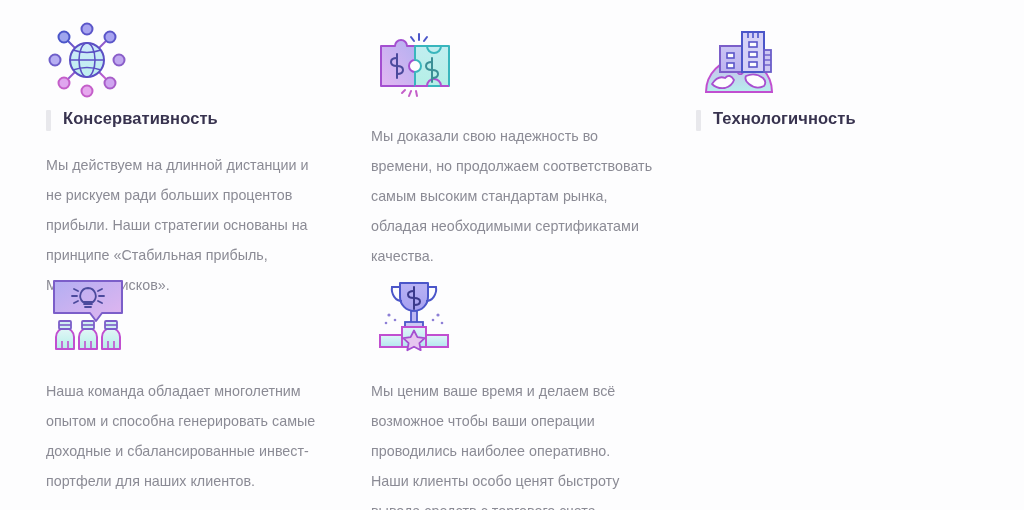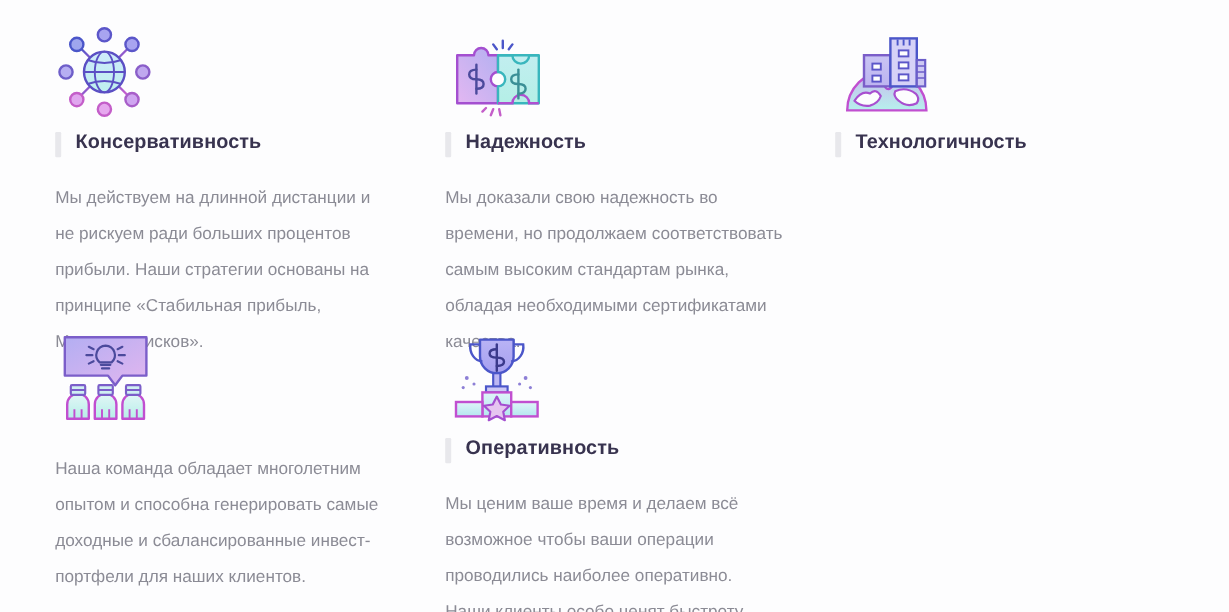--- a/index.html
+++ b/index.html
@@ -150,24 +150,20 @@
           <line x1="48" y1="14" x2="48" y2="20"></line>
           <line x1="40" y1="17" x2="43" y2="21"></line>
           <line x1="56" y1="17" x2="53" y2="21"></line>
         </g>
         <g stroke="#c45ec9" stroke-width="2" stroke-linecap="round">
           <line x1="38" y1="76" x2="40" y2="71"></line>
           <line x1="31" y1="73" x2="34" y2="70"></line>
           <line x1="46" y1="76" x2="45" y2="71"></line>
         </g>
       </svg>
-    </div>
-    <div class="card-heading">
-      <span class="accent-bar"></span>
-      <span class="card-title">Надежность</span>
     </div>
     <p class="card-text wide">Мы доказали свою надежность во времени, но продолжаем соответствовать самым высоким стандартам рынка, обладая необходимыми сертификатами качества.</p>
   </div>
 
   <div class="feature-card">
     <div class="icon-wrap">
       <svg width="86" height="80" viewBox="0 0 86 80">
         <defs>
           <linearGradient id="g3a" x1="0" y1="0" x2="0" y2="1">
             <stop offset="0" stop-color="#c9c4f4"></stop>
@@ -294,20 +290,16 @@
         <g fill="#8d7fd6">
           <circle cx="18" cy="40" r="1.6"></circle>
           <circle cx="24" cy="45" r="1.3"></circle>
           <circle cx="15" cy="48" r="1.3"></circle>
           <circle cx="67" cy="40" r="1.6"></circle>
           <circle cx="62" cy="45" r="1.3"></circle>
           <circle cx="71" cy="48" r="1.3"></circle>
         </g>
       </svg>
     </div>
-    <div class="card-heading">
-      <span class="accent-bar"></span>
-      <span class="card-title">Оперативность</span>
-    </div>
     <p class="card-text">Мы ценим ваше время и делаем всё возможное чтобы ваши операции проводились наиболее оперативно. Наши клиенты особо ценят быстроту вывода средств с торгового счета.</p>
   </div>
 
 </div>
 
 </body></html>

